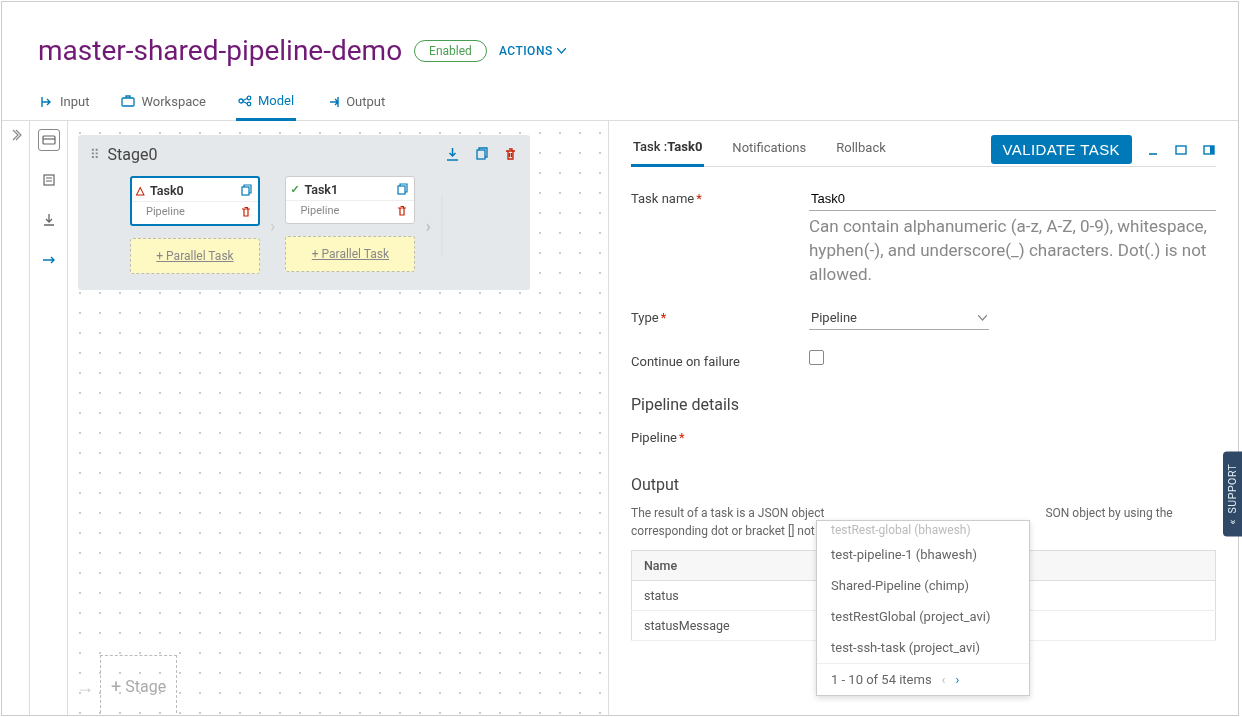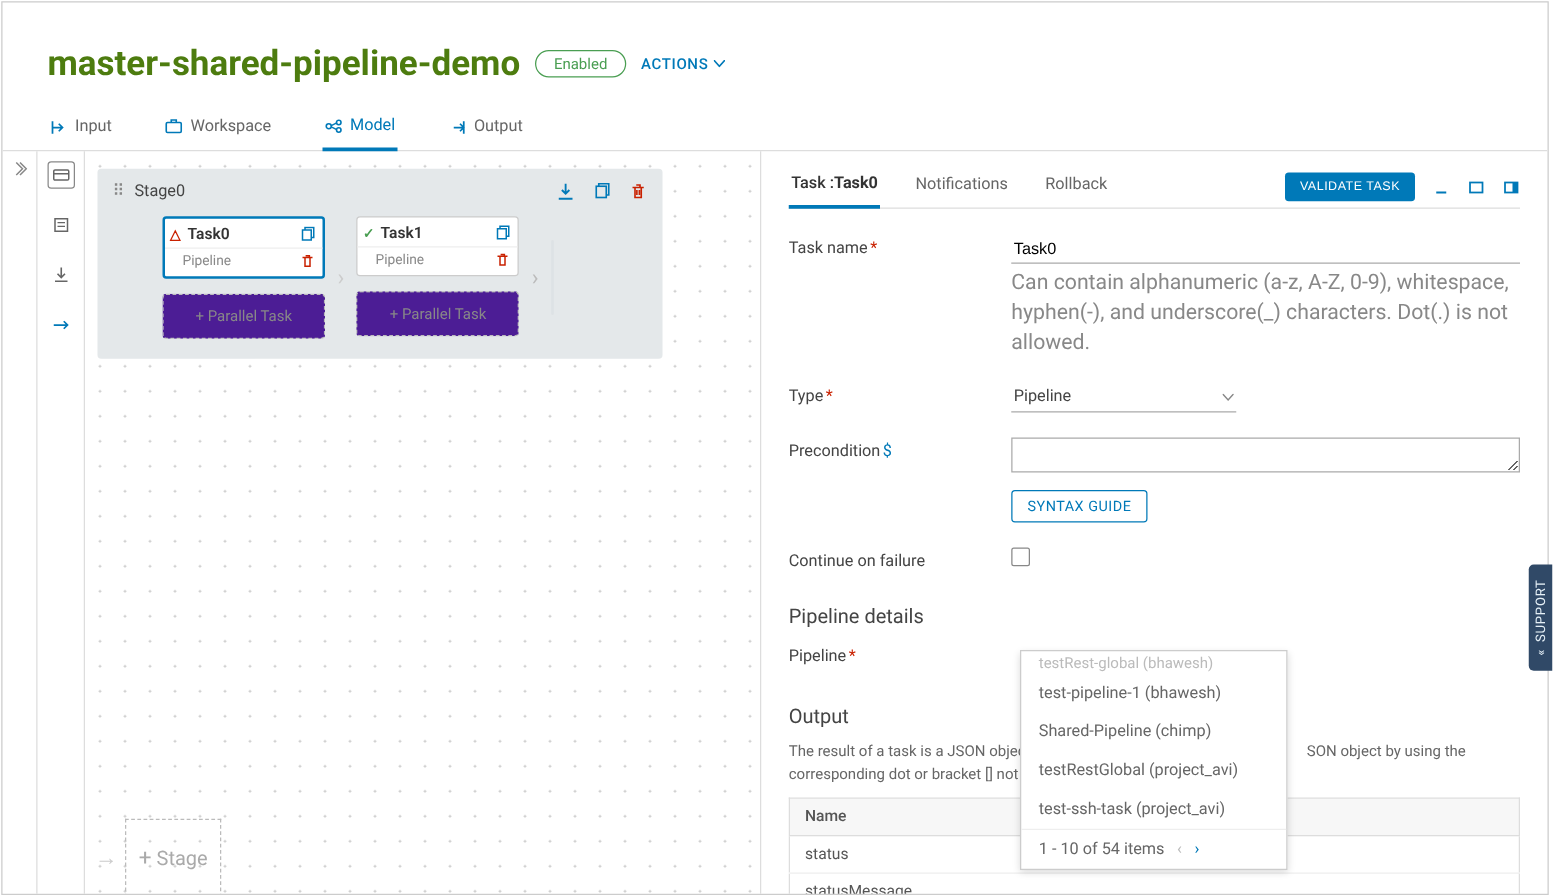--- a/index.html
+++ b/index.html
@@ -1,70 +1,70 @@
 <!DOCTYPE html>
 <html><head>
 <meta charset="utf-8">
 <style>
 * { box-sizing: border-box; margin: 0; padding: 0; }
 body { font-family: -apple-system, BlinkMacSystemFont, "Segoe UI", Roboto, Arial, sans-serif; font-size: 13px; color: #333; background: #fff; width: 1242px; height: 717px; overflow: hidden; position: relative; }
 
 .app-frame { border: 1px solid #ccc; width: 1238px; height: 715px; position: absolute; top: 1px; left: 1px; overflow: hidden; }
 
 .header { padding: 32px 36px 20px 36px; display: flex; align-items: center; gap: 12px; }
-.page-title { font-size: 28px; font-weight: 700; color: #4d7c0f; }
+.page-title { font-size: 28px; font-weight: 400; color: #701a75; }
 .enabled-badge { border: 1px solid #4a9e52; color: #4a9e52; padding: 3px 14px; border-radius: 12px; font-size: 12px; }
 .actions-link { color: #0079b8; font-size: 12px; letter-spacing: 0.5px; font-weight: 500; cursor: pointer; display: flex; align-items: center; gap: 4px; }
 
-.tabs-row { padding: 0 36px; display: flex; gap: 39px; border-bottom: 1px solid #ddd; }
+.tabs-row { padding: 0 36px; display: flex; gap: 28px; border-bottom: 1px solid #ddd; }
 .tab { display: flex; align-items: center; gap: 6px; padding: 6px 2px 10px 2px; color: #666; cursor: pointer; font-size: 13px; }
 .tab.active { color: #0079b8; border-bottom: 3px solid #0079b8; margin-bottom: -1px; }
 
 .content-row { display: flex; height: calc(100% - 106px); }
 
 .left-rail-toggle { width: 28px; border-right: 1px solid #ddd; padding-top: 8px; display: flex; justify-content: center; color: #666; cursor: pointer; }
 
 .left-tools { width: 38px; border-right: 1px solid #ddd; display: flex; flex-direction: column; align-items: center; padding-top: 8px; gap: 18px; color: #666; }
 .tool-icon { width: 22px; height: 22px; display: flex; align-items: center; justify-content: center; cursor: pointer; }
 .tool-icon.active { border: 1px solid #888; border-radius: 3px; }
 
 .canvas-area { flex: 1; position: relative; overflow: hidden; background-image: radial-gradient(#ccc 1px, transparent 1px); background-size: 20px 20px; background-position: 2px 2px; padding: 14px 10px; }
 
 .stage-box { background: #e4e8ea; border-radius: 3px; padding: 10px 12px 16px 12px; width: 452px; position: relative; }
 .stage-header { display: flex; align-items: center; gap: 8px; margin-bottom: 12px; }
-.stage-name { font-size: 13px; color: #444; font-weight: 400; }
+.stage-name { font-size: 16px; color: #444; font-weight: 400; }
 .stage-actions { margin-left: auto; display: flex; gap: 14px; }
 .stage-act { color: #0079b8; cursor: pointer; }
 .stage-act.del { color: #c92100; }
 
 .stage-body { display: flex; gap: 10px; align-items: flex-start; }
 .task-col { display: flex; flex-direction: column; gap: 12px; }
 .task-card { background: #fff; border-radius: 3px; width: 130px; border: 1px solid #ccc; position: relative; }
 .task-card.selected { border: 2px solid #0079b8; }
 .task-head { padding: 5px 8px 3px 18px; font-size: 12.5px; font-weight: 600; position: relative; }
 .task-head .ic-warn { position: absolute; left: 4px; top: 6px; color: #c92100; font-size: 11px; }
 .task-head .ic-ok { position: absolute; left: 4px; top: 6px; color: #4a9e52; font-size: 11px; }
 .task-head .ic-copy { position: absolute; right: 6px; top: 6px; color: #0079b8; font-size: 11px; }
 .task-sub { padding: 3px 8px 6px 14px; font-size: 11px; color: #888; position: relative; border-top: 1px solid #eee; }
 .task-sub .ic-del { position: absolute; right: 6px; top: 4px; color: #c92100; font-size: 12px; }
 
-.parallel-btn { background: #4c1d95; border: 1px dashed #bbb; border-radius: 3px; width: 130px; padding: 10px 6px; text-align: center; color: #888; font-size: 12px; cursor: pointer; }
+.parallel-btn { background: #fef9c3; border: 1px dashed #bbb; border-radius: 3px; width: 130px; padding: 10px 6px; text-align: center; color: #888; font-size: 12px; cursor: pointer; text-decoration: underline; }
 
 .arrow-chip { color: #ccc; align-self: center; font-size: 18px; }
 
 .add-stage { position: absolute; left: 8px; bottom: 10px; display: flex; align-items: center; gap: 6px; color: #aaa; }
 .add-stage-box { border: 1px dashed #bbb; padding: 20px 10px; font-size: 16px; color: #aaa; display: flex; align-items: center; gap: 4px; }
 
 .right-panel { width: 630px; border-left: 1px solid #ddd; padding: 12px 22px 0 22px; overflow: hidden; position: relative; }
 .rp-tabs { display: flex; align-items: center; gap: 26px; border-bottom: 1px solid #ddd; }
 .rp-tab { padding: 6px 2px 10px 2px; color: #666; cursor: pointer; font-size: 13px; }
 .rp-tab.active { color: #333; border-bottom: 3px solid #0079b8; margin-bottom: -1px; font-weight: 500; }
 .rp-tab.active .tname { font-weight: 700; }
 .rp-actions { margin-left: auto; display: flex; gap: 14px; align-items: center; }
-.validate-btn { background: #0079b8; color: #fff; border: none; border-radius: 3px; padding: 6px 12px; font-size: 10px; letter-spacing: 0.4px; cursor: pointer; }
+.validate-btn { background: #0079b8; color: #fff; border: none; border-radius: 3px; padding: 6px 12px; font-size: 15px; letter-spacing: 0.4px; cursor: pointer; }
 .win-ic { color: #0079b8; cursor: pointer; }
 
 .form-row { display: flex; margin-top: 20px; align-items: flex-start; gap: 8px; }
 .form-label { width: 170px; font-size: 13px; color: #444; padding-top: 4px; }
 .req { color: #c92100; margin-left: 2px; }
 .dollar { color: #0079b8; margin-left: 2px; }
 .form-field { flex: 1; }
 .text-input { width: 100%; border: none; border-bottom: 1px solid #aaa; padding: 4px 2px; font-size: 13px; outline: none; }
 .help-text { font-size: 17px; color: #888; margin-top: 4px; line-height: 1.4; }
 .select-box { width: 180px; border-bottom: 1px solid #aaa; padding: 4px 2px; font-size: 13px; display: flex; justify-content: space-between; align-items: center; cursor: pointer; color: #444; }
@@ -315,27 +315,20 @@
             <span>Pipeline</span>
             <span>
                 <svg width="9" height="6" viewBox="0 0 9 6">
                   <path d="M0 0 L4.5 5 L9 0" fill="none" stroke="#888" stroke-width="1.2"></path>
                 </svg>
               </span>
           </div>
         </div>
       </div>
 
-      <div class="form-row">
-        <div class="form-label"><span>Precondition</span><span class="dollar">$</span></div>
-        <div class="form-field">
-          <textarea class="textarea-box" style=""></textarea>
-          <div class="syntax-btn">SYNTAX GUIDE</div>
-        </div>
-      </div>
 
       <div class="form-row">
         <div class="form-label">Continue on failure</div>
         <div class="form-field">
           <div class="checkbox"></div>
         </div>
       </div>
 
       <div class="section-h">Pipeline details</div>
 

